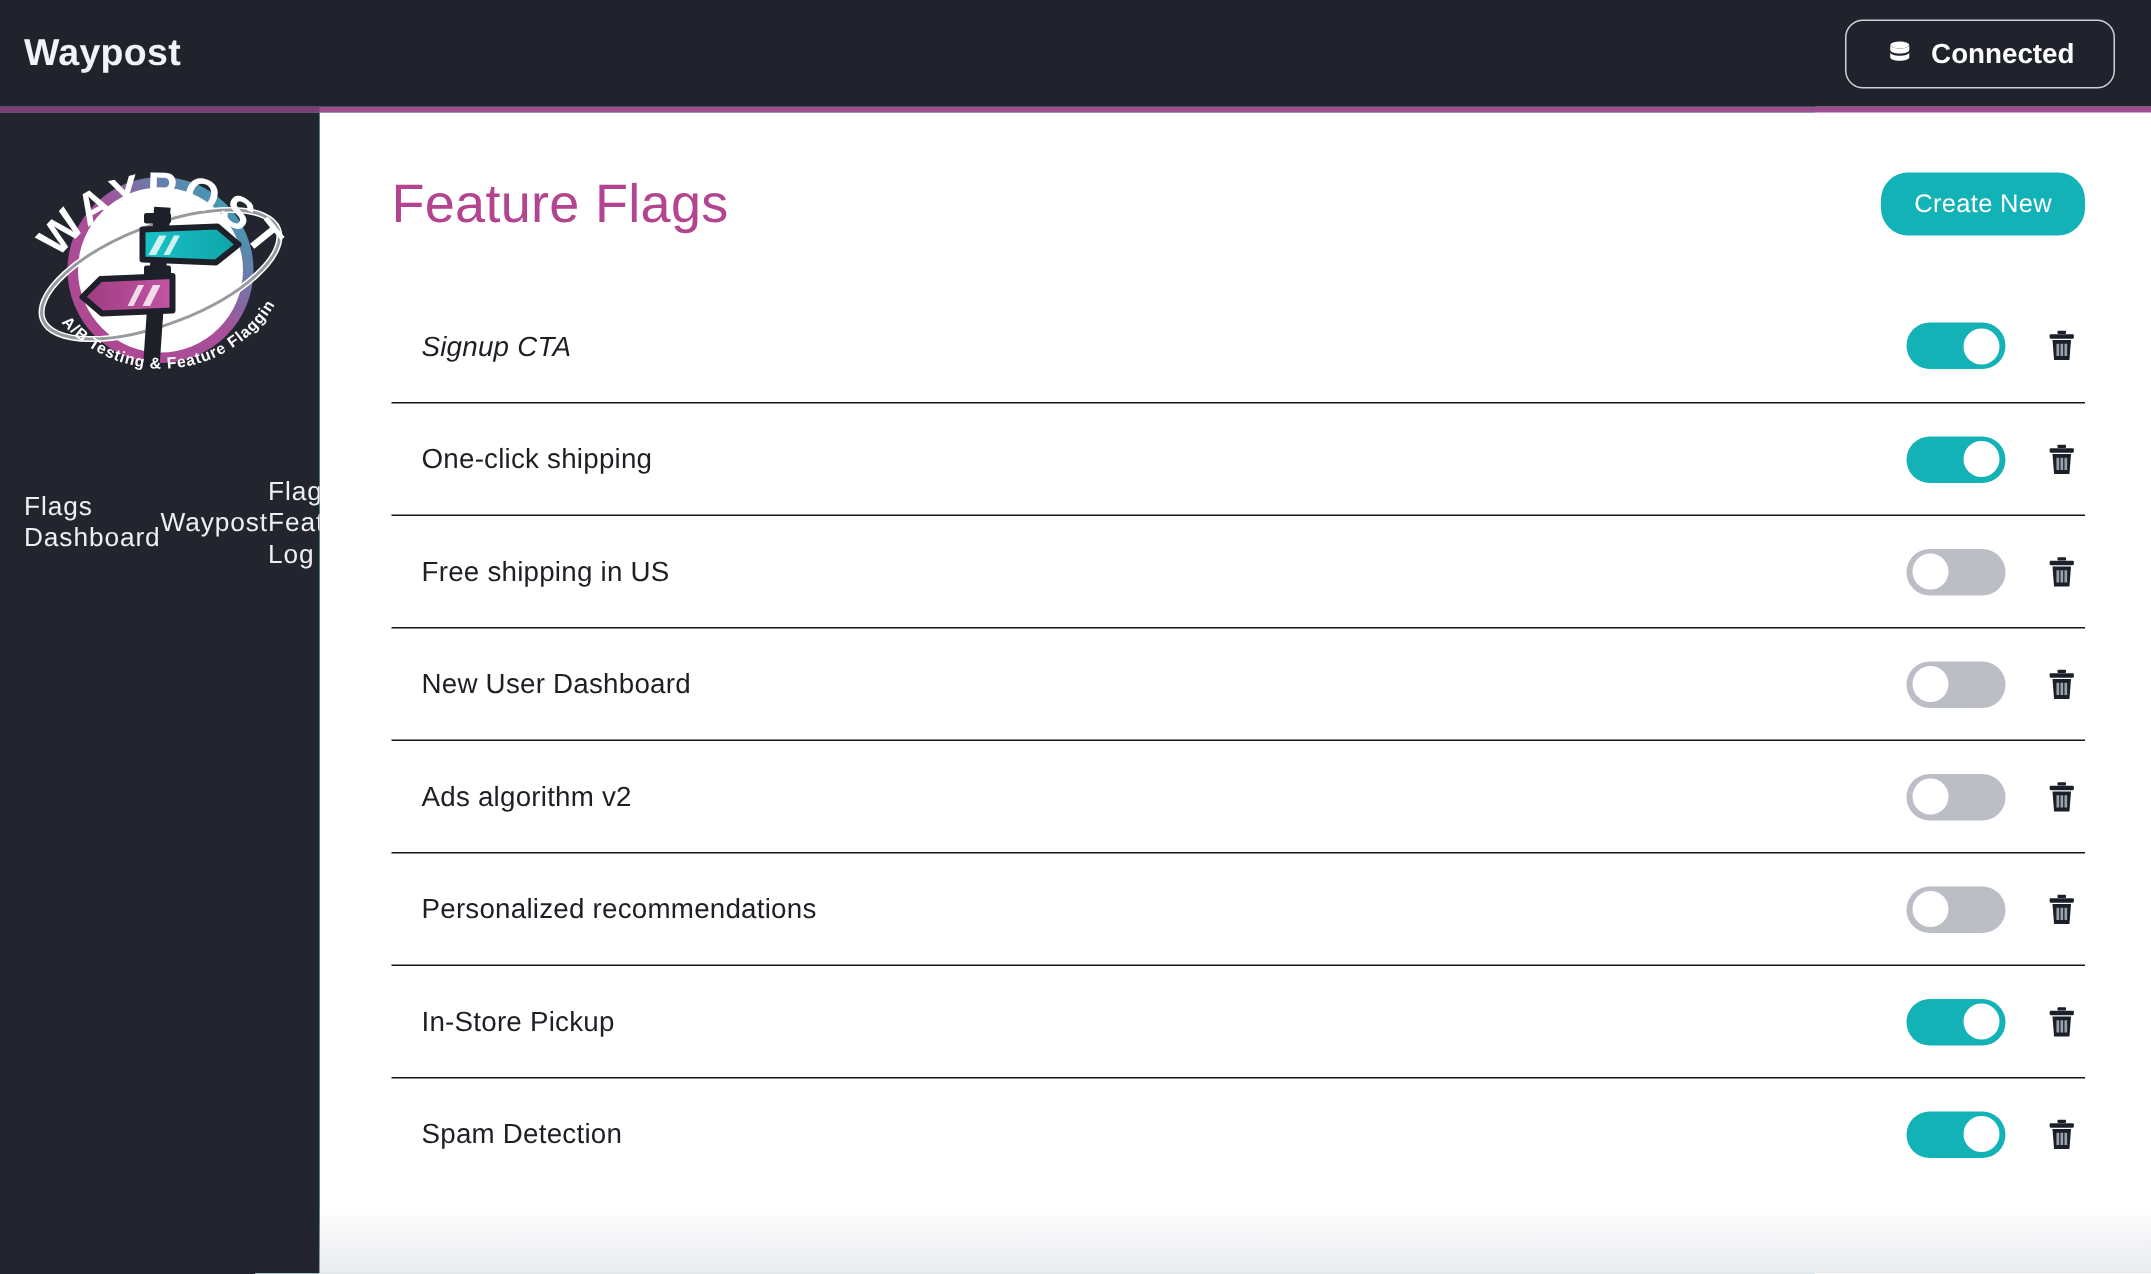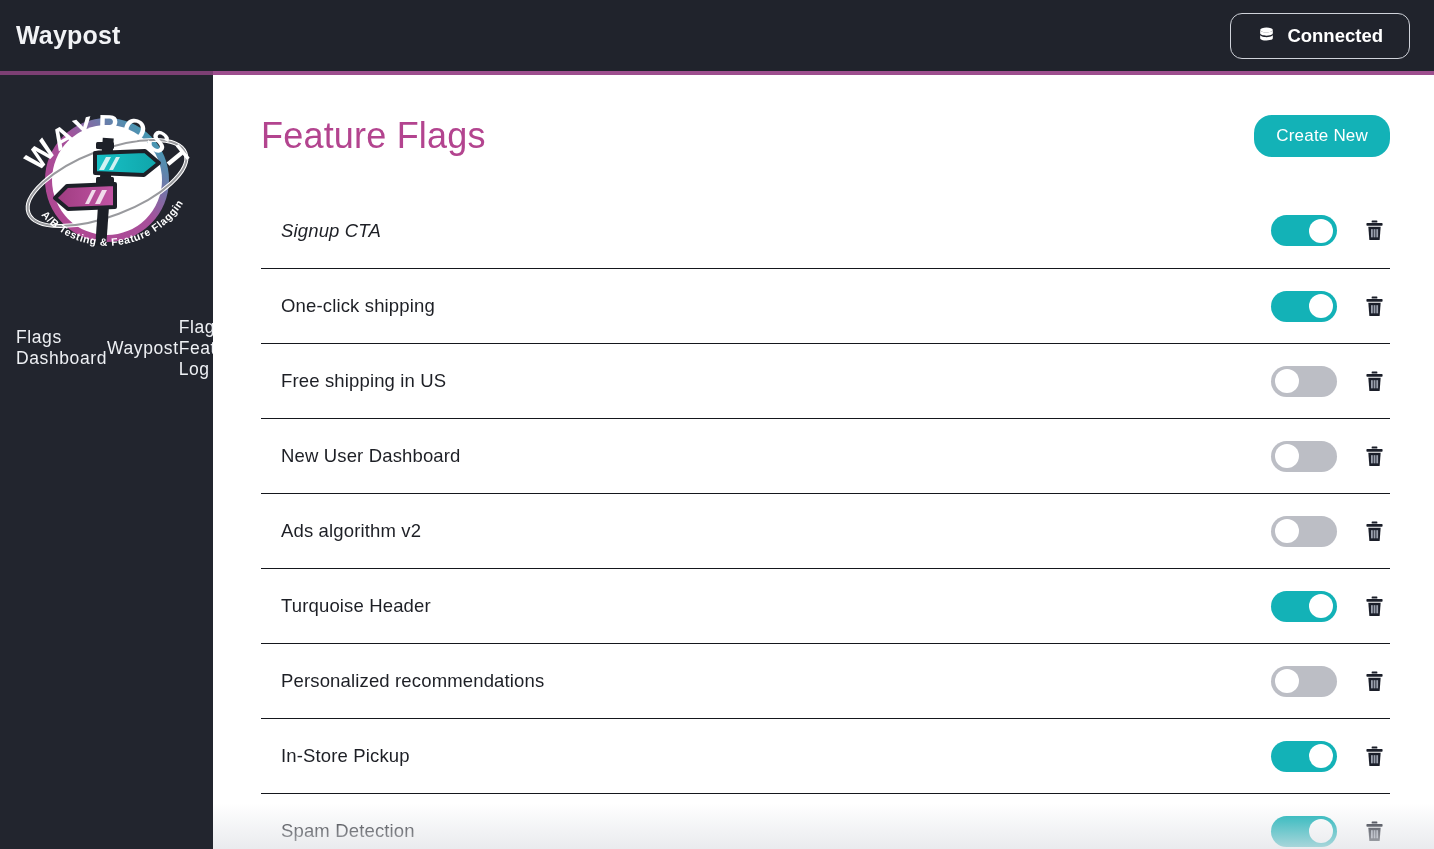--- a/index.html
+++ b/index.html
@@ -413,38 +413,20 @@
               <rect x="1.5" y="3" width="17" height="3" rx="0.8" fill="#1b1f2a"></rect>
               <path d="M3.5 7 h13 l-1.1 14 h-10.8 Z" fill="#1b1f2a"></path>
               <rect x="6.3" y="9.6" width="1.9" height="8.6" fill="#9aa0ad"></rect>
               <rect x="9.1" y="9.6" width="1.9" height="8.6" fill="#9aa0ad"></rect>
               <rect x="11.9" y="9.6" width="1.9" height="8.6" fill="#9aa0ad"></rect>
             </svg>
           </button>
         </div>
       </div>
 
-      <div class="flag-row">
-        <div class="flag-name">Turquoise Header</div>
-        <div class="flag-controls">
-          <div class="toggle on">
-              <div class="knob"></div>
-            </div>
-          <button class="trash-btn">
-            <svg width="19" height="21" viewBox="0 0 20 22" aria-hidden="true">
-              <rect x="7" y="0.5" width="6" height="2.2" rx="0.6" fill="#1b1f2a"></rect>
-              <rect x="1.5" y="3" width="17" height="3" rx="0.8" fill="#1b1f2a"></rect>
-              <path d="M3.5 7 h13 l-1.1 14 h-10.8 Z" fill="#1b1f2a"></path>
-              <rect x="6.3" y="9.6" width="1.9" height="8.6" fill="#9aa0ad"></rect>
-              <rect x="9.1" y="9.6" width="1.9" height="8.6" fill="#9aa0ad"></rect>
-              <rect x="11.9" y="9.6" width="1.9" height="8.6" fill="#9aa0ad"></rect>
-            </svg>
-          </button>
-        </div>
-      </div>
 
       <div class="flag-row">
         <div class="flag-name">Personalized recommendations</div>
         <div class="flag-controls">
           <div class="toggle">
               <div class="knob"></div>
             </div>
           <button class="trash-btn">
             <svg width="19" height="21" viewBox="0 0 20 22" aria-hidden="true">
               <rect x="7" y="0.5" width="6" height="2.2" rx="0.6" fill="#1b1f2a"></rect>

